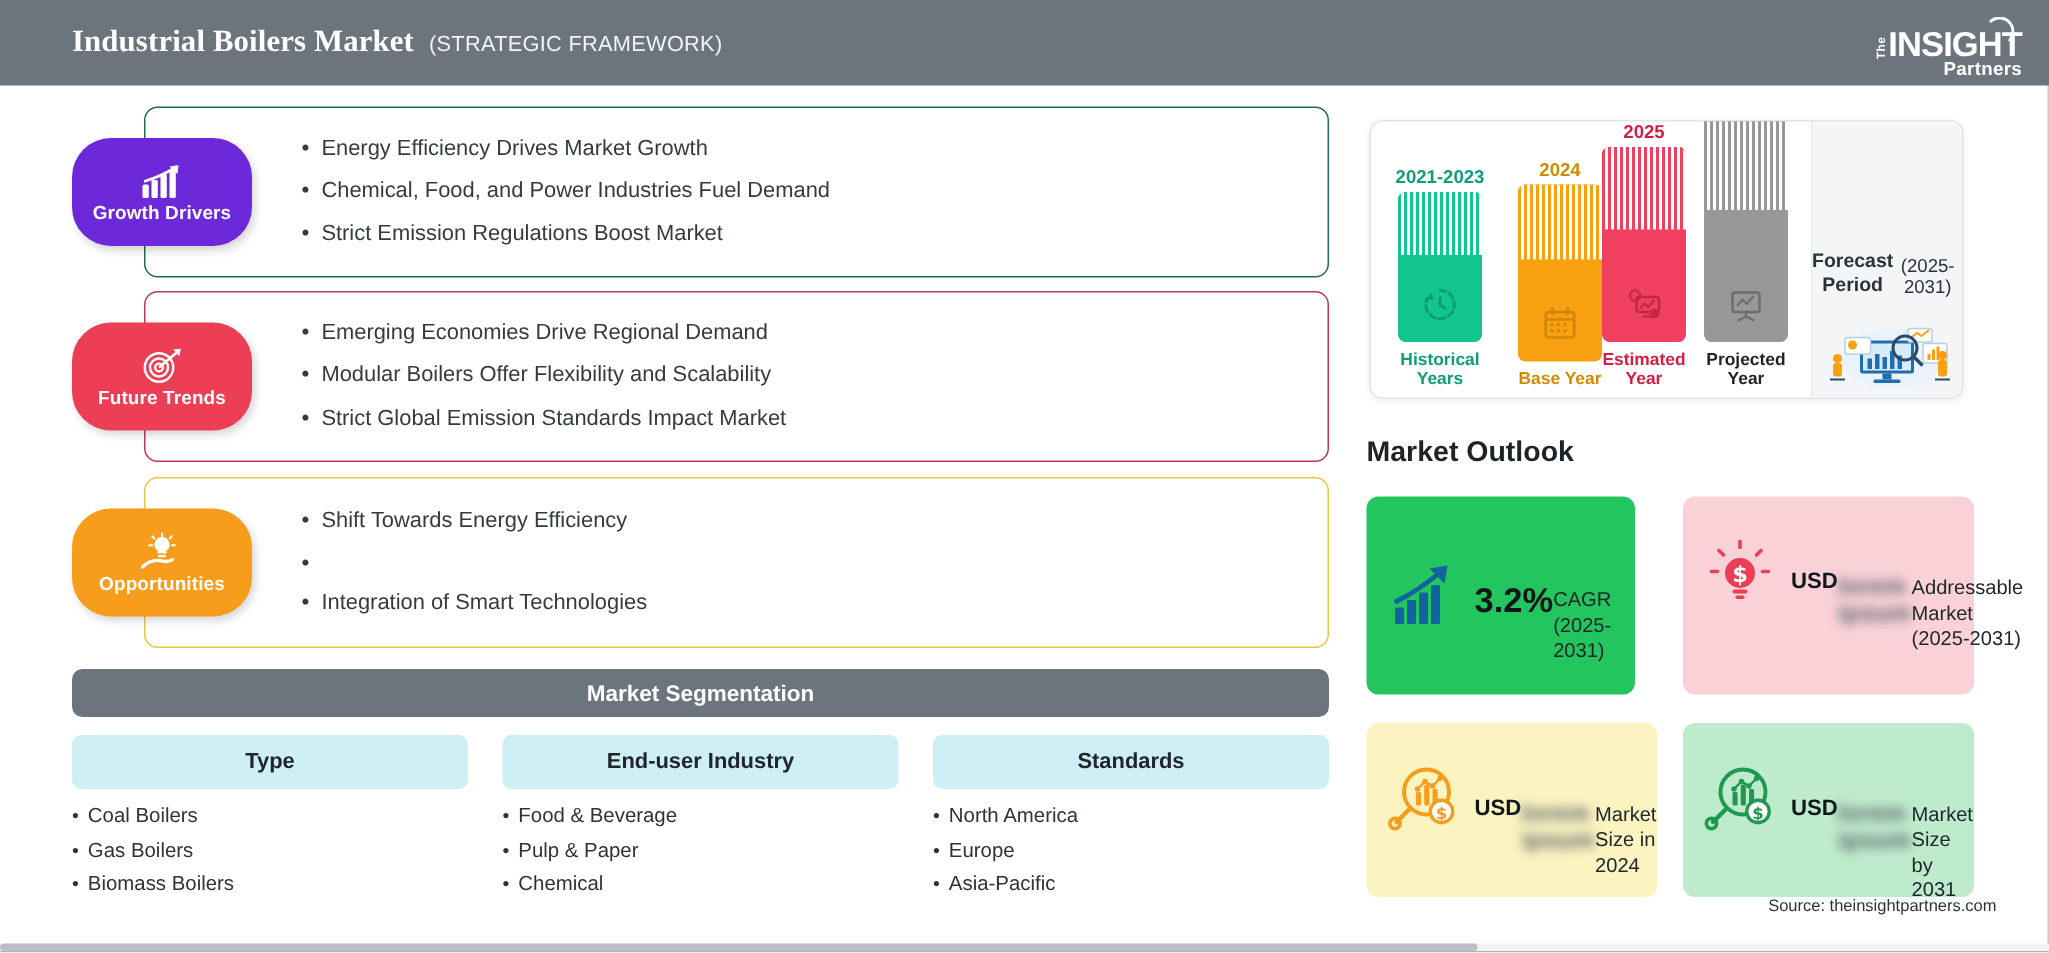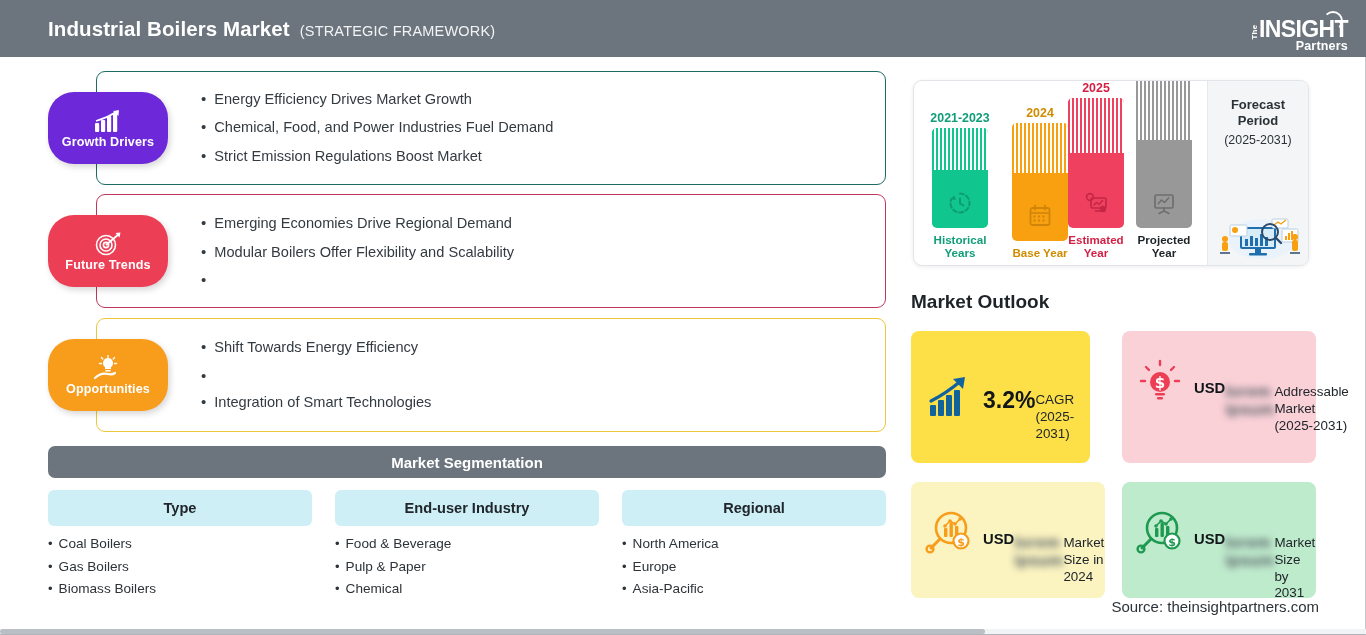--- a/index.html
+++ b/index.html
@@ -19,21 +19,21 @@
   
   #header {
     position: absolute; left: 0; top: 0; width: 1366px; height: 57px;
     background: #6c757d;
     display: flex; align-items: center;
   }
   #header-title-wrap {
     margin-left: 48px; display: flex; align-items: baseline; gap: 10px;
   }
   #header-title {
-    color: #ffffff; font-size: 20.5px; font-weight: bold; letter-spacing: .1px;
+    color: #ffffff; font-size: 20.5px; font-weight: bold; letter-spacing: .1px; font-family: Liberation Serif, serif;
   }
   #header-subtitle {
     color: #f2f3f4; font-size: 14.5px; font-weight: normal; letter-spacing: .2px;
   }
   #logo {
     position: absolute; right: 18px; top: 8px;
     width: 122px; height: 42px;
     color: #fff;
     display: flex; flex-direction: column; align-items: flex-end;
     justify-content: center;
@@ -132,54 +132,54 @@
   .bar-icon { position:relative; width: 26px; height: 26px; margin-bottom: 12px; opacity:.55;}
   .year-caption {
     margin-top: 5px; font-size: 11.6px; font-weight: bold; text-align:center; line-height:1.12;
   }
 
   #forecast-period {
     position:absolute; right: 0; top: 0; width: 101px; height: 186px;
     background: #f3f5f7;
     border-left: 1px solid #e6e9ec;
     border-radius: 0 9px 9px 0;
-    display:flex; flex-direction:column; align-items:center;
+    display:flex; flex-direction:row; align-items:center;
     padding-top: 16px;
   }
   #fp-title { font-size: 13px; font-weight: bold; color:#2b3237; text-align:center; line-height:1.25;}
   #fp-range { font-size: 12.4px; color:#2b3237; text-align:center; margin-top:3px;}
   #fp-illus { position:absolute; bottom: 6px; left: 4px; width: 93px; height: 60px; }
 
   
   #outlook-title {
     position:absolute; left: 911px; top: 291px;
     font-size: 19px; font-weight: bold; color:#1d2327;
   }
   .ocard {
     position:absolute; border-radius: 8px; padding: 12px 14px;
     display:flex; gap: 10px; align-items:center;
   }
-  #ocard-0 { left: 911px; top: 331px; width: 179px; height: 132px; background:#fde047;justify-content:flex-end; }
+  #ocard-0 { left: 911px; top: 331px; width: 179px; height: 132px; background:#22c55e;justify-content:flex-end; }
   #ocard-1 { left: 1122px; top: 331px; width: 194px; height: 132px; background:#fbd1d8; align-items:flex-start;}
   #ocard-2 { left: 911px; top: 482px; width: 194px; height: 116px; background:#fbf3c0; align-items:flex-start;}
   #ocard-3 { left: 1122px; top: 482px; width: 194px; height: 116px; background:#bfebcd; align-items:flex-start;}
   .ocard-icon { width: 48px; height: 48px; flex: 0 0 48px; }
   #ocard-1 .ocard-icon, #ocard-2 .ocard-icon, #ocard-3 .ocard-icon { margin-top: 14px; }
   .ocard-text { display:flex; flex-direction:row;margin-top:37px; }
   .ocard-big { font-size: 23px; font-weight: bold; color:#10161a; line-height:1.05;}
   .ocard-sub { font-size: 13.4px; color:#20272c; line-height:1.25; margin-top:4px;}
   .ocard-usd { font-size: 14.8px; font-weight: bold; color:#10161a; }
   .blurred {
     font-size: 16px; font-weight: bold; color:#555f66;
     filter: blur(3.6px); margin: 3px 0 4px 0; letter-spacing:.4px;
     user-select:none;
   }
   #source {
-    position:absolute; right: 46px; top: 598px;
-    font-size: 15px; color:#2d3338;
+    position:absolute; right: 34px; top: 598px;
+    font-size: 11px; color:#2d3338;
   }
   #scroll-track {
     position:absolute; left:0; bottom:0; width: 1366px; height: 5px;
     background:#f1f3f4;
   }
   #scroll-thumb {
     position:absolute; left:0; bottom:0; width: 985px; height: 5px;
     background:#b9bfc4; border-radius:3px;
   }
 </style>
@@ -238,20 +238,21 @@
       <div class="bullet">
           <span class="dot">•</span>
           <span>Emerging Economies Drive Regional Demand</span>
         </div>
       <div class="bullet">
           <span class="dot">•</span>
           <span>Modular Boilers Offer Flexibility and Scalability</span>
         </div>
       <div class="bullet">
           <span class="dot">•</span>
+          <span>Strict Global Emission Standards Impact Market</span>
         </div>
     </div>
   </div>
   <div class="badge" id="badge-trends">
     <span class="badge-icon">
       <svg viewBox="0 0 34 26" width="34" height="26">
         <circle cx="15" cy="14" r="9.5" stroke="#fff" stroke-width="1.6" fill="none"></circle>
         <circle cx="15" cy="14" r="6" stroke="#fff" stroke-width="1.6" fill="none"></circle>
         <circle cx="15" cy="14" r="2.6" stroke="#fff" stroke-width="1.6" fill="none"></circle>
         <path d="M15 14 L28 3" stroke="#fff" stroke-width="1.8" fill="none"></path>
@@ -328,21 +329,21 @@
           <span>Pulp &amp; Paper</span>
         </div>
       <div class="seg-item">
           <span class="dot">•</span>
           <span>Chemical</span>
         </div>
     </div>
   </div>
 
   <div class="seg-col" id="seg-col-2">
-    <div class="seg-col-head">Regional</div>
+    <div class="seg-col-head">Standards</div>
     <div class="seg-list">
       <div class="seg-item">
           <span class="dot">•</span>
           <span>North America</span>
         </div>
       <div class="seg-item">
           <span class="dot">•</span>
           <span>Europe</span>
         </div>
       <div class="seg-item">

